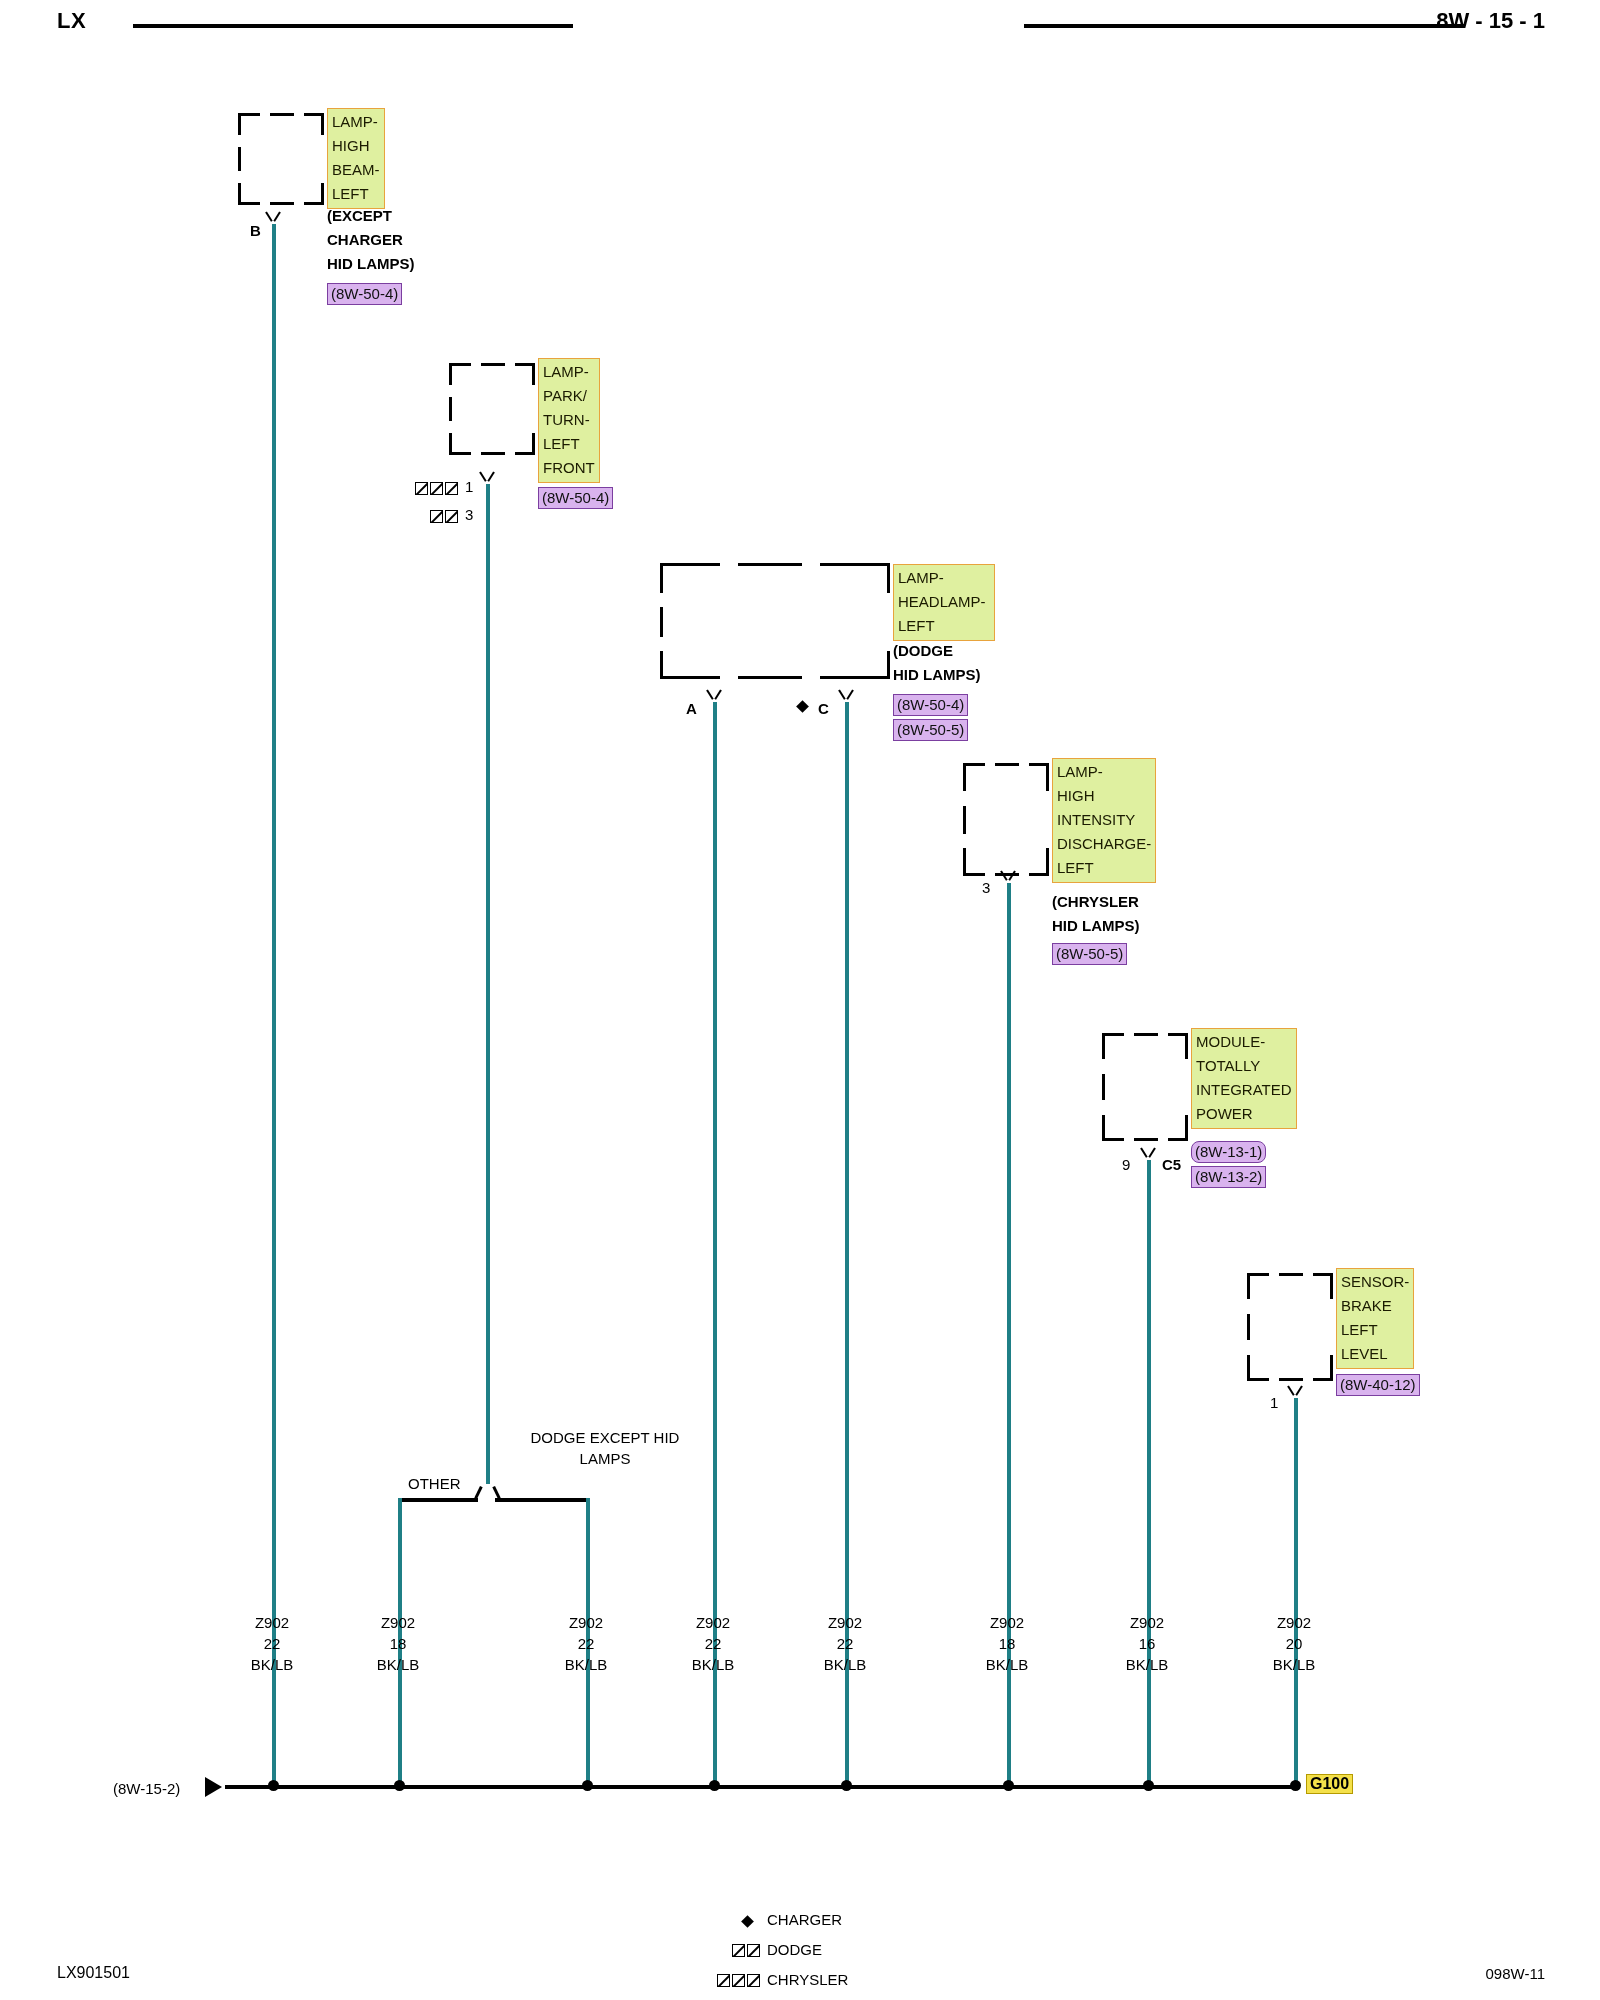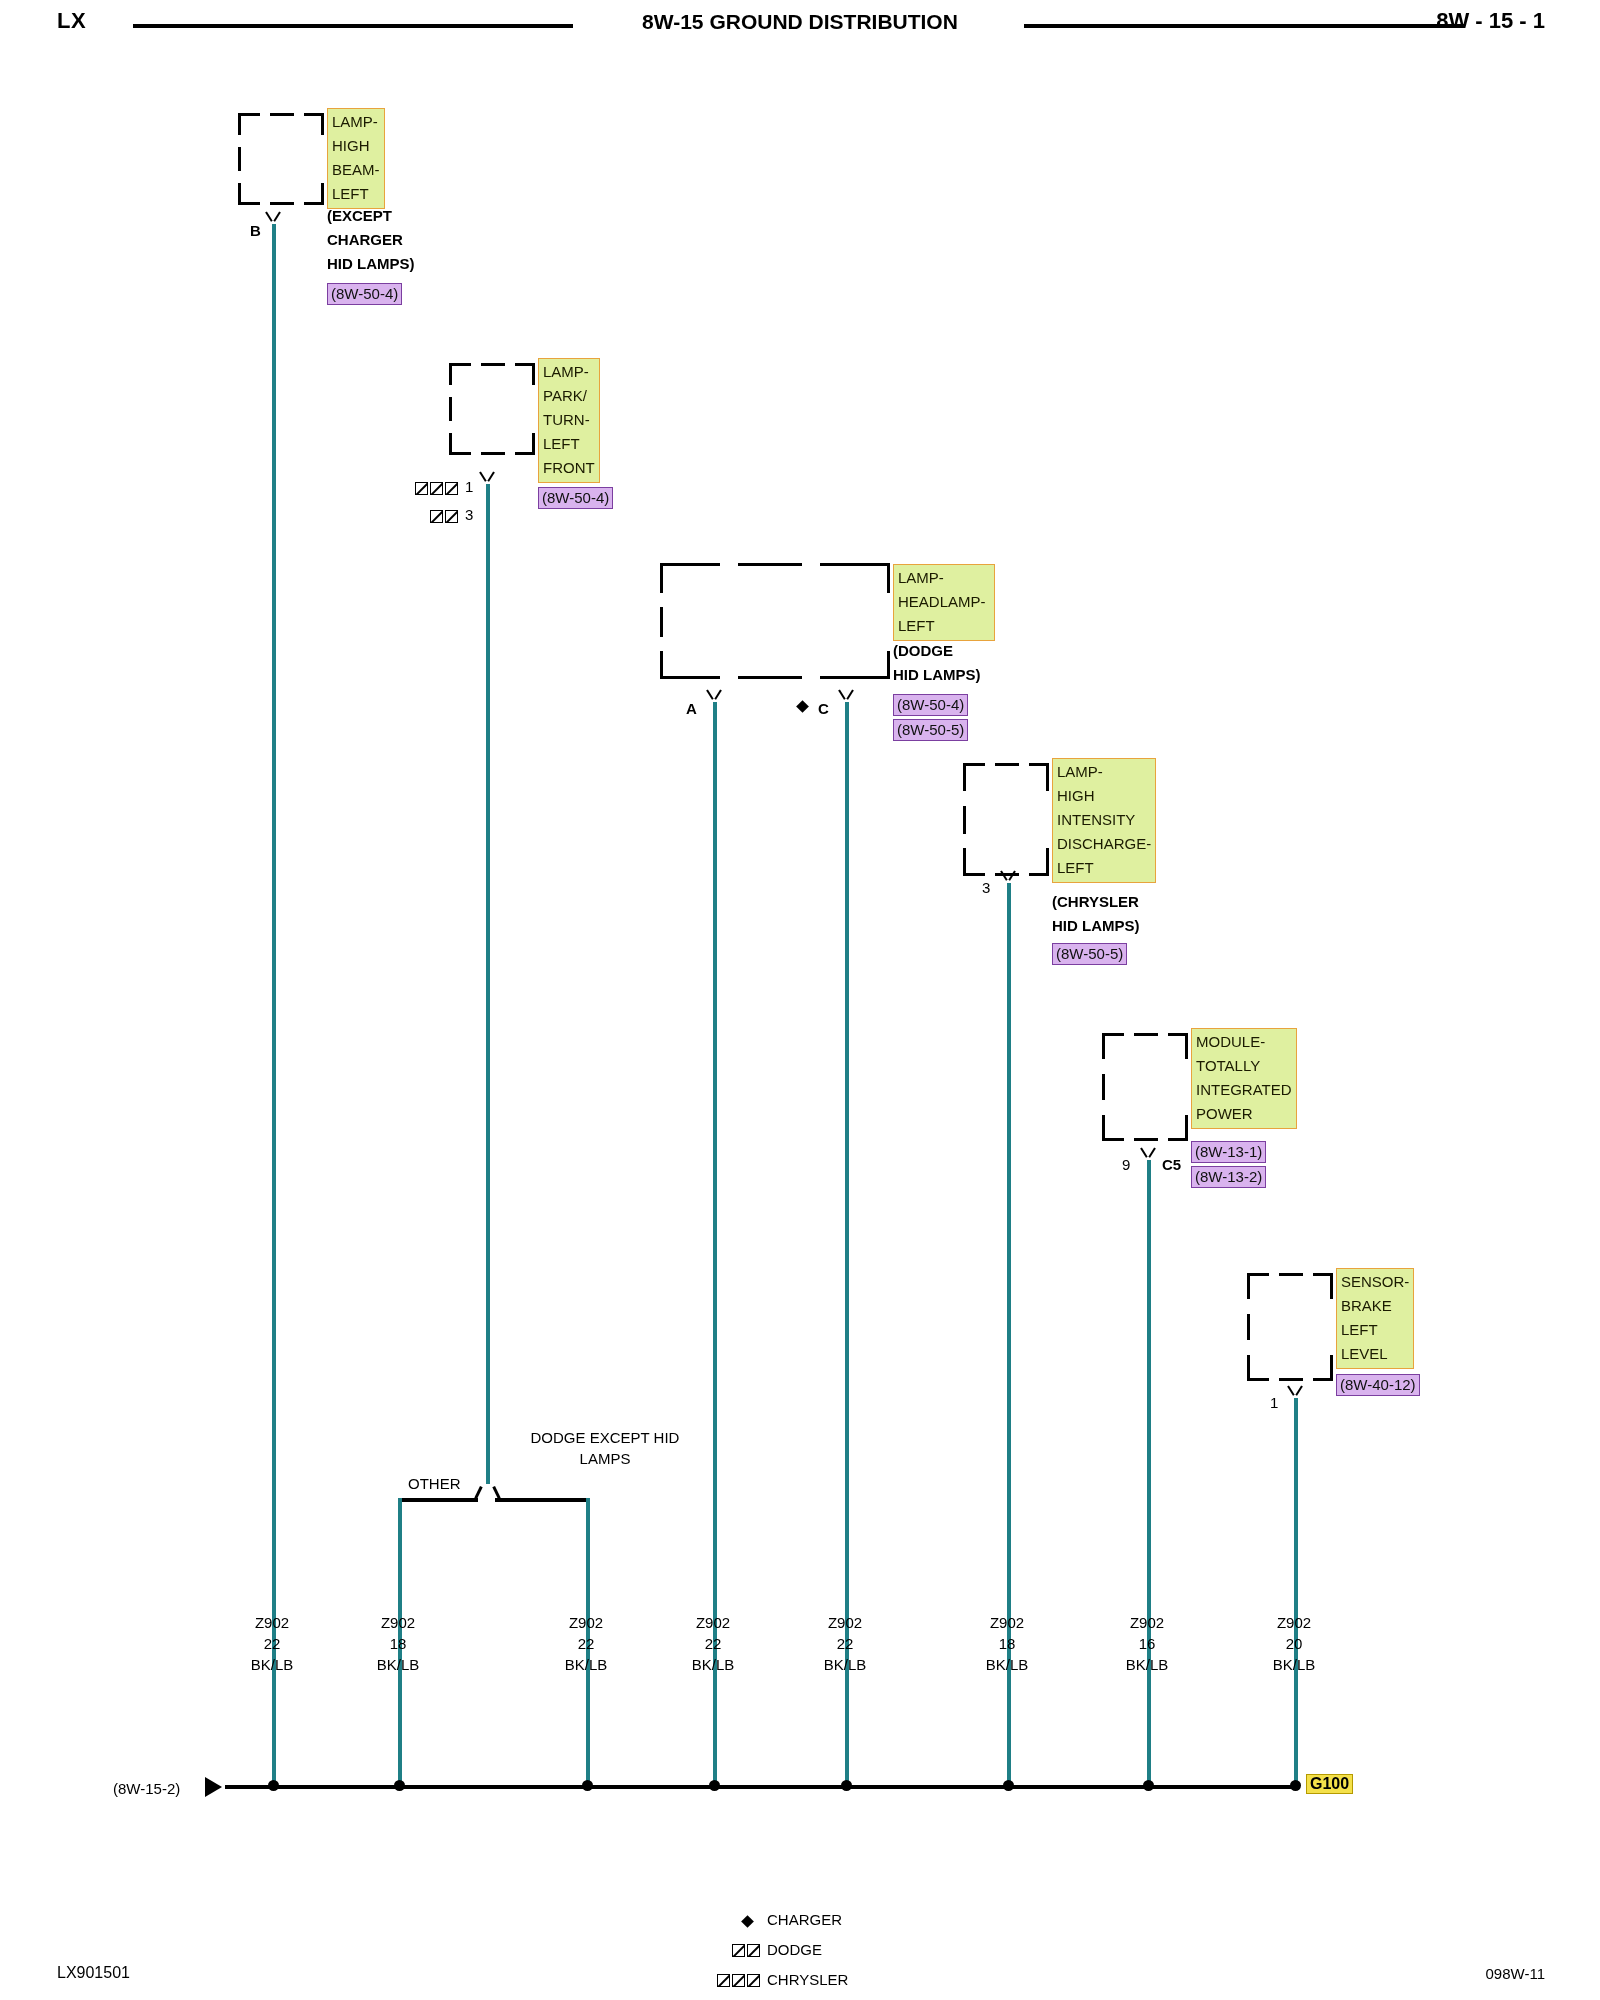--- a/index.html
+++ b/index.html
@@ -70,21 +70,20 @@
   
   .legend-row{position:absolute;font-size:15px;}
 </style>
 </head>
 <body>
 
 <div class="page">
 
   <div class="hdr-left">LX</div>
   <div class="hdr-rule l"></div>
-  <div class="hdr-title">8W-15 GROUND DISTRIBUTION</div>
   <div class="hdr-rule r"></div>
   <div class="hdr-right">8W - 15 - 1</div>
 
   <div class="conn" style="left:238px;top:113px;width:86px;height:92px;">
     <div class="edge" style="left:0;top:0;width:3px;height:22px;"></div>
     <div class="edge" style="left:0;top:34px;width:3px;height:24px;"></div>
     <div class="edge" style="left:0;top:70px;width:3px;height:22px;"></div>
     <div class="edge" style="left:0;top:0;width:22px;height:3px;"></div>
     <div class="edge" style="left:32px;top:0;width:24px;height:3px;"></div>
     <div class="edge" style="left:66px;top:0;width:20px;height:3px;"></div>
@@ -198,21 +197,21 @@
     <div class="edge" style="left:0;top:105px;width:22px;height:3px;"></div>
     <div class="edge" style="left:32px;top:105px;width:24px;height:3px;"></div>
     <div class="edge" style="left:66px;top:105px;width:20px;height:3px;"></div>
     <div class="edge" style="left:83px;top:0;width:3px;height:26px;"></div>
     <div class="edge" style="left:83px;top:82px;width:3px;height:26px;"></div>
   </div>
   <div class="lbl-green" style="left:1191px;top:1028px;width:96px;">MODULE-
 TOTALLY
 INTEGRATED
 POWER</div>
-  <div class="lbl-ref" style="left:1191px;top:1141px;">(8W-13-1)</div>
+  <div class="lbl-ref" style="left:1191px;top:1141px;border-radius:8px;">(8W-13-1)</div>
   <div class="lbl-ref" style="left:1191px;top:1166px;">(8W-13-2)</div>
   <div class="pin" style="left:1122px;top:1156px;">9</div>
   <div class="ysym" style="left:1139px;top:1148px;"></div>
   <div class="pin b" style="left:1162px;top:1156px;">C5</div>
   <div class="wire" style="left:1147px;top:1160px;height:626px;"></div>
 
   <div class="conn" style="left:1247px;top:1273px;width:86px;height:108px;">
     <div class="edge" style="left:0;top:0;width:3px;height:26px;"></div>
     <div class="edge" style="left:0;top:41px;width:3px;height:26px;"></div>
     <div class="edge" style="left:0;top:82px;width:3px;height:26px;"></div>

